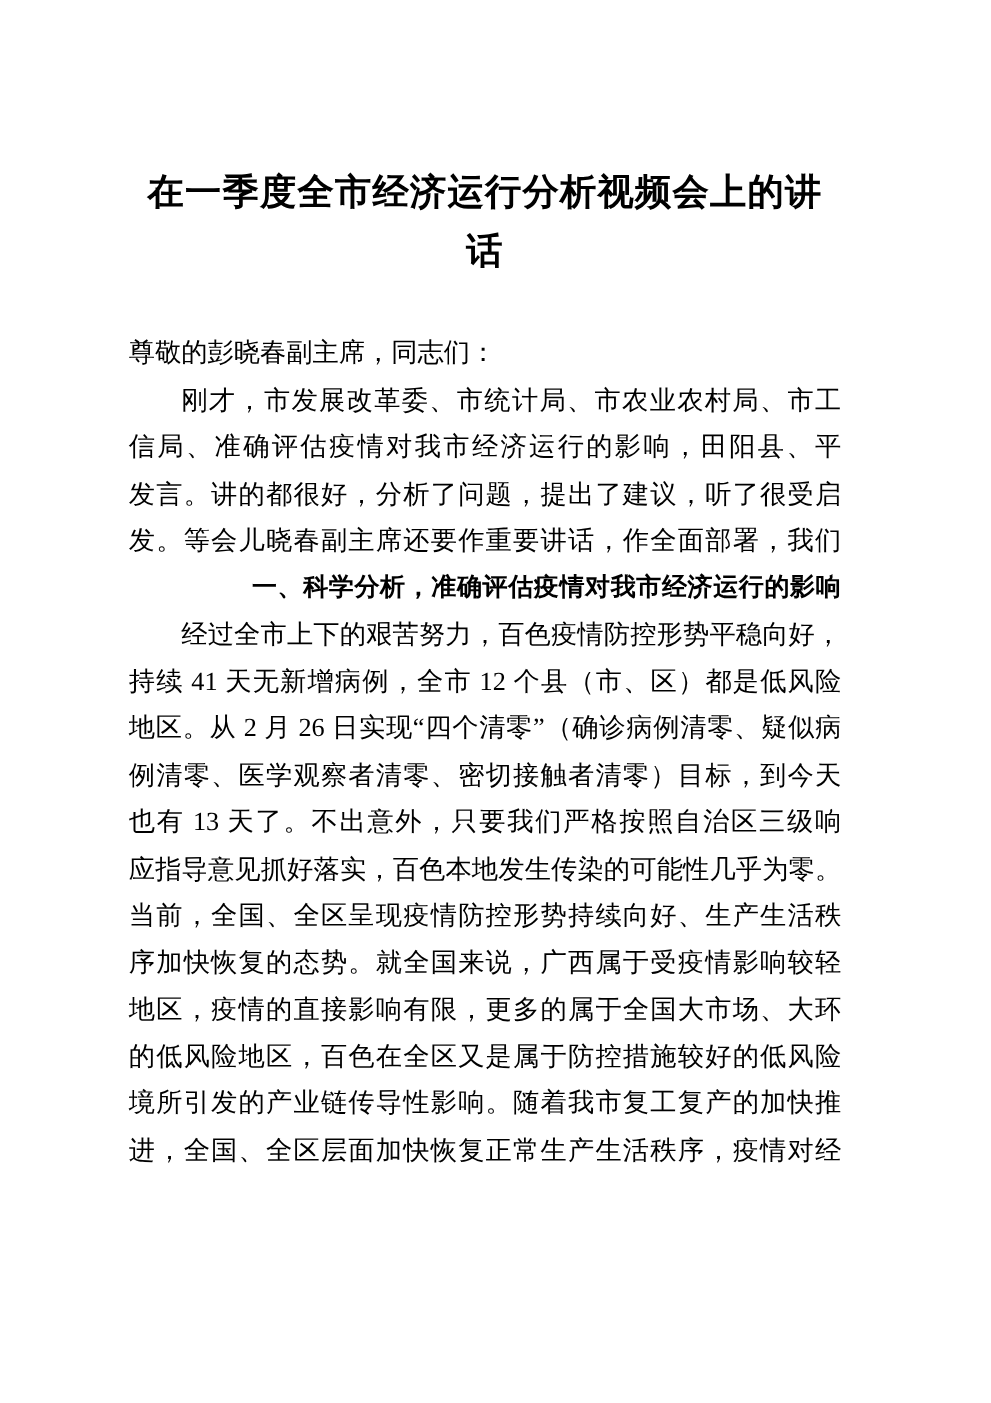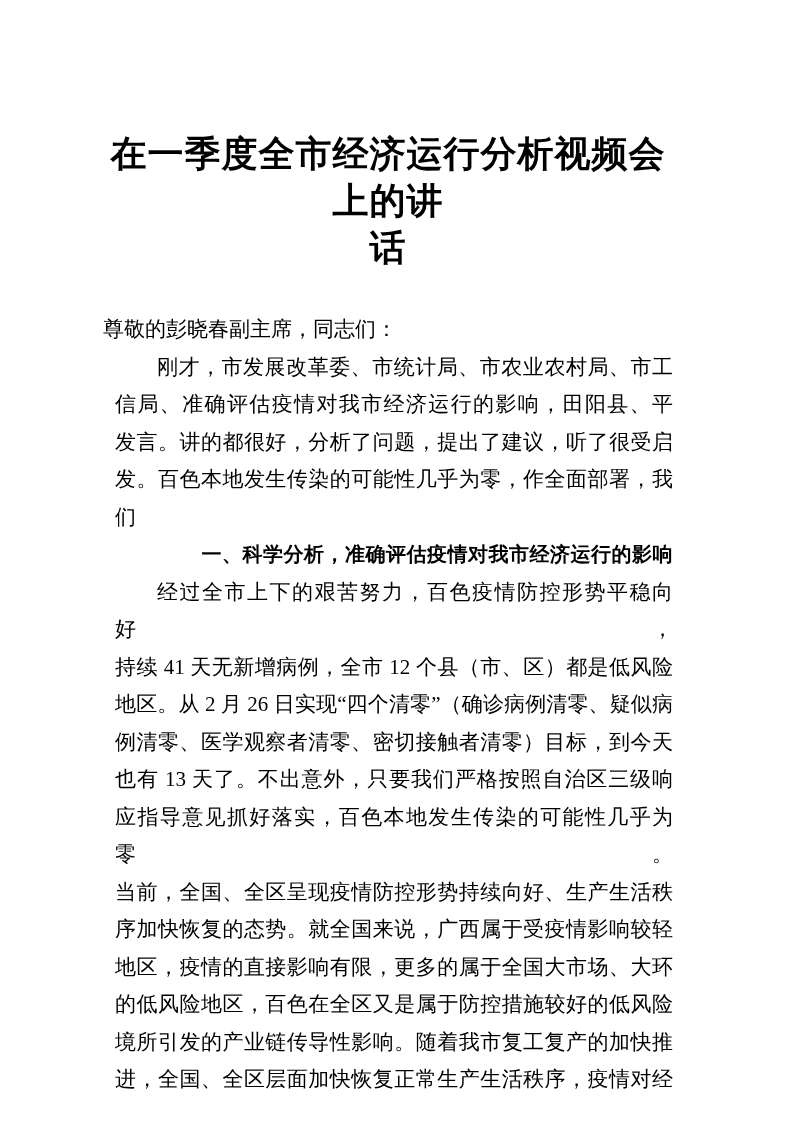--- a/index.html
+++ b/index.html
@@ -13,39 +13,38 @@
     height: 1122px;
     margin: 0 auto;
     background: #ffffff;
     color: #000000;
     box-sizing: border-box;
     padding: 131px 120px 0 103px;
     overflow: hidden;
     font-family: "Liberation Serif", "DejaVu Serif", serif;
   }
   .doc-title {
-    font-size: 36px;
+    font-size: 29px;
     font-weight: bold;
     line-height: 47px;
     text-align: center;
     letter-spacing: 1px;
   }
   .doc-body {
     margin-top: 39px;
     font-size: 21px;
     line-height: 37.5px;
   }
   .ln {
     min-height: 37.5px;
   }
   .jfull {
     text-align: justify;
     text-align-last: justify;
     text-justify: inter-ideograph;
-    margin-left: 12px;
   }
   .indent {
     text-indent: 2em;
   }
   .heading {
     font-family: "Liberation Sans", "DejaVu Sans", sans-serif;
     font-weight: bold;
     font-size: 20px;
     padding-left: 52px;
     letter-spacing: 0.5px;
@@ -58,21 +57,21 @@
 <div class="page">
   <div class="doc-title">
     <div class="title-line">在一季度全市经济运行分析视频会上的讲</div>
     <div class="title-line">话</div>
   </div>
   <div class="doc-body" id="doc-body">
       <div class="ln">尊敬的彭晓春副主席，同志们：</div>
       <div class="ln indent jfull">刚才，市发展改革委、市统计局、市农业农村局、市工</div>
       <div class="ln jfull">信局、准确评估疫情对我市经济运行的影响，田阳县、平</div>
       <div class="ln jfull">发言。讲的都很好，分析了问题，提出了建议，听了很受启</div>
-      <div class="ln jfull">发。百色本地发生传染的可能性几乎为零，作全面部署，我们</div>
+      <div class="ln jfull">发。等会儿晓春副主席还要作重要讲话，作全面部署，我们</div>
       <div class="ln heading">一、科学分析，准确评估疫情对我市经济运行的影响</div>
       <div class="ln indent jfull">经过全市上下的艰苦努力，百色疫情防控形势平稳向好，</div>
       <div class="ln jfull">持续 41 天无新增病例，全市 12 个县（市、区）都是低风险</div>
       <div class="ln jfull">地区。从 2 月 26 日实现“四个清零”（确诊病例清零、疑似病</div>
       <div class="ln jfull">例清零、医学观察者清零、密切接触者清零）目标，到今天</div>
       <div class="ln jfull">也有 13 天了。不出意外，只要我们严格按照自治区三级响</div>
       <div class="ln jfull">应指导意见抓好落实，百色本地发生传染的可能性几乎为零。</div>
       <div class="ln jfull">当前，全国、全区呈现疫情防控形势持续向好、生产生活秩</div>
       <div class="ln jfull">序加快恢复的态势。就全国来说，广西属于受疫情影响较轻</div>
       <div class="ln jfull">地区，疫情的直接影响有限，更多的属于全国大市场、大环</div>

